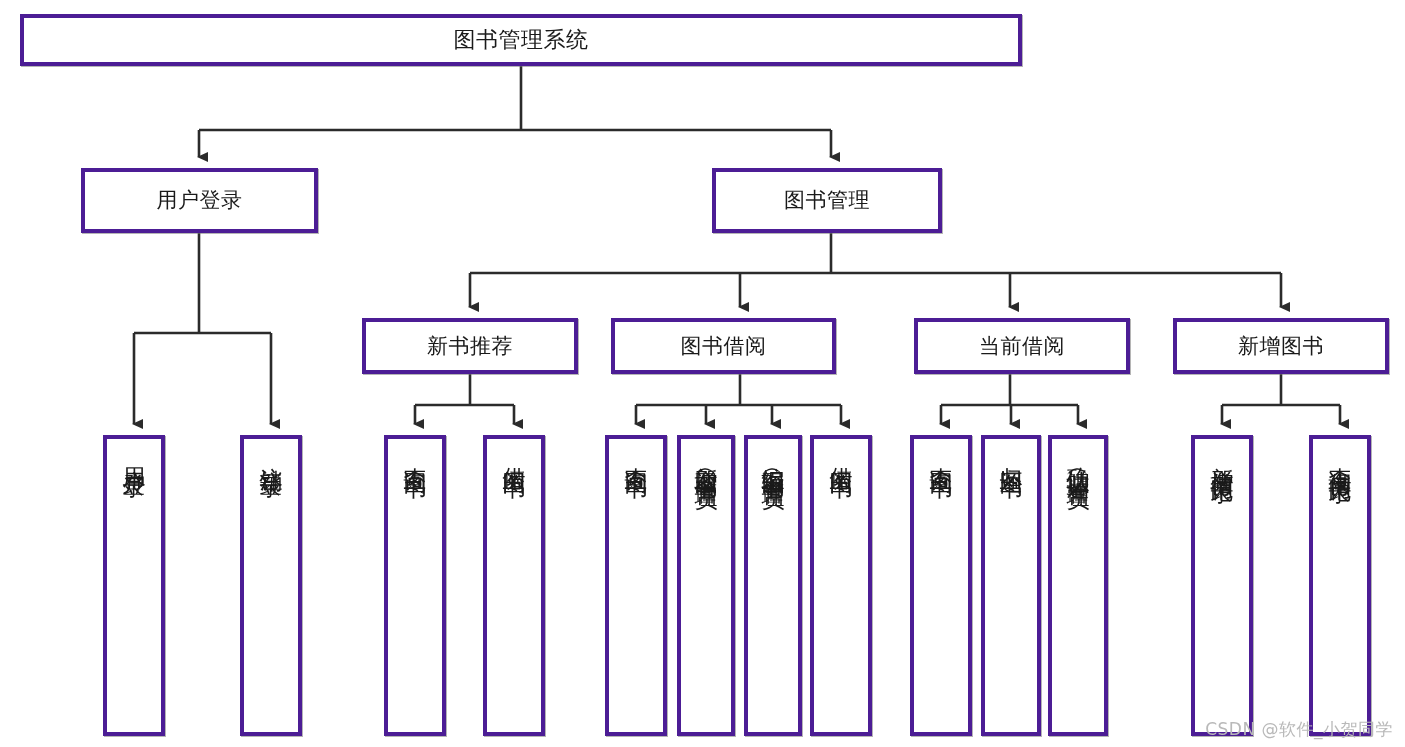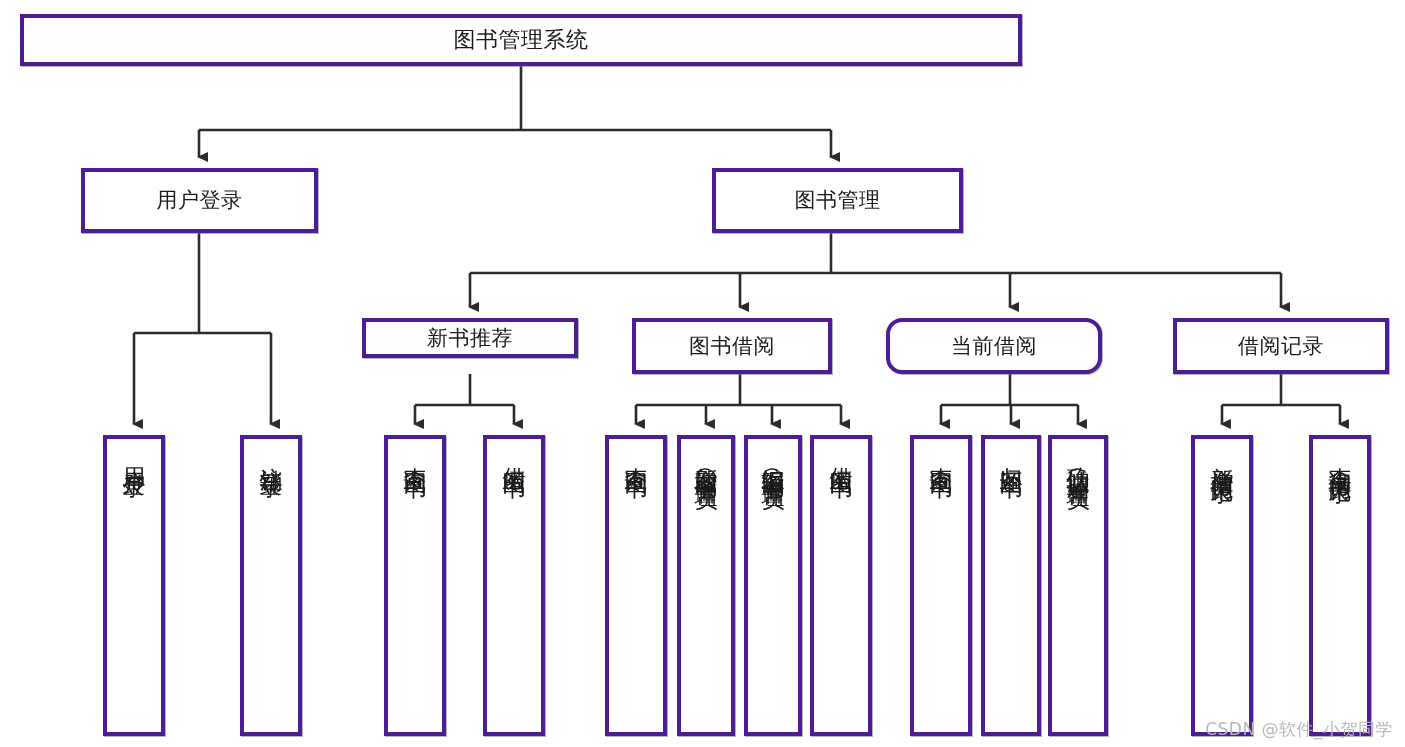--- a/index.html
+++ b/index.html
@@ -124,38 +124,38 @@
   </svg>
 
   <div class="node horiz root" style="left:20px; top:14px; width:1002px; height:52px;">
     <span class="label">图书管理系统</span>
   </div>
 
   <div class="node horiz" style="left:81px; top:168px; width:237px; height:65px;">
     <span class="label">用户登录</span>
   </div>
 
-  <div class="node horiz" style="left:712px; top:168px; width:251px; height:65px;">
+  <div class="node horiz" style="left:712px; top:168px; width:230px; height:65px;">
     <span class="label">图书管理</span>
   </div>
 
-  <div class="node horiz" style="left:362px; top:318px; width:216px; height:40px;">
+  <div class="node horiz" style="left:362px; top:318px; width:216px; height:56px;">
     <span class="label">新书推荐</span>
   </div>
 
-  <div class="node horiz" style="left:632px; top:318px; width:200px; height:56px;">
+  <div class="node horiz" style="left:611px; top:318px; width:225px; height:56px;">
     <span class="label">图书借阅</span>
   </div>
 
-  <div class="node horiz" style="left:886px; top:318px; width:216px; height:56px;border-radius:16px;">
+  <div class="node horiz" style="left:914px; top:318px; width:216px; height:56px;">
     <span class="label">当前借阅</span>
   </div>
 
   <div class="node horiz" style="left:1173px; top:318px; width:216px; height:56px;">
-    <span class="label">借阅记录</span>
+    <span class="label">新增图书</span>
   </div>
 
   <div class="node vert" style="left:103px; top:435px; width:62px; height:301px;">
     <span class="label">用户登录</span>
   </div>
 
   <div class="node vert" style="left:240px; top:435px; width:62px; height:301px;">
     <span class="label">注销登录</span>
   </div>
 

